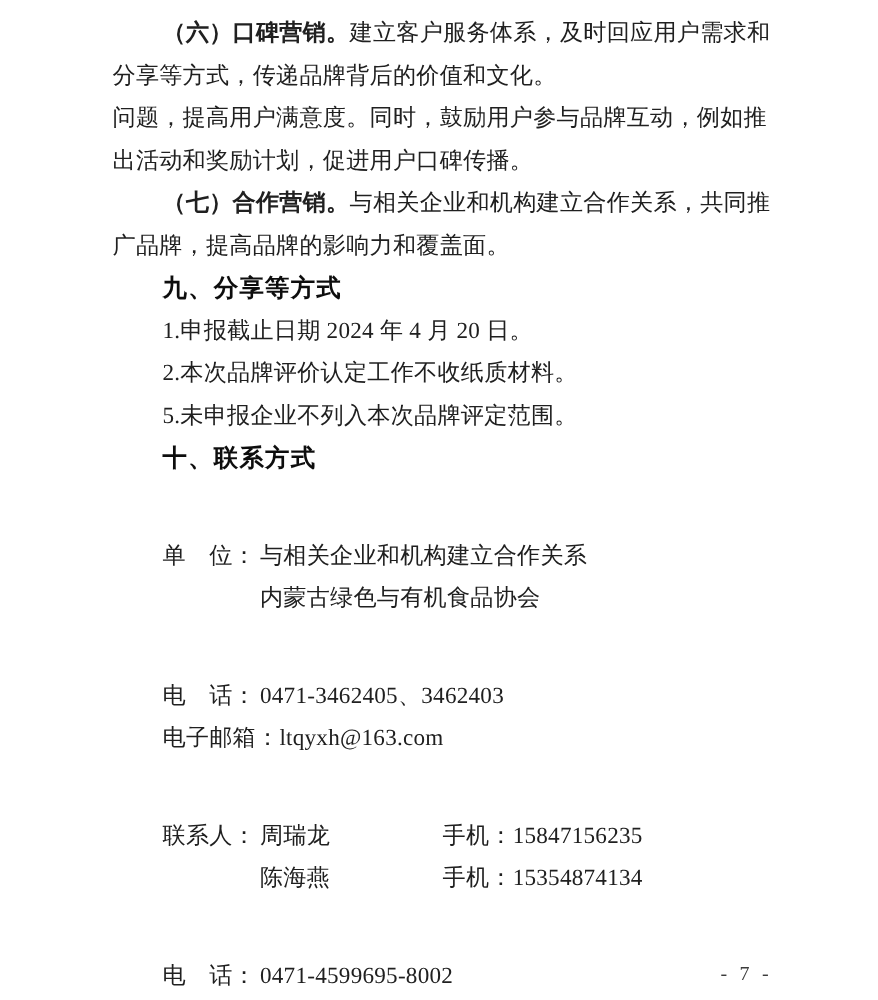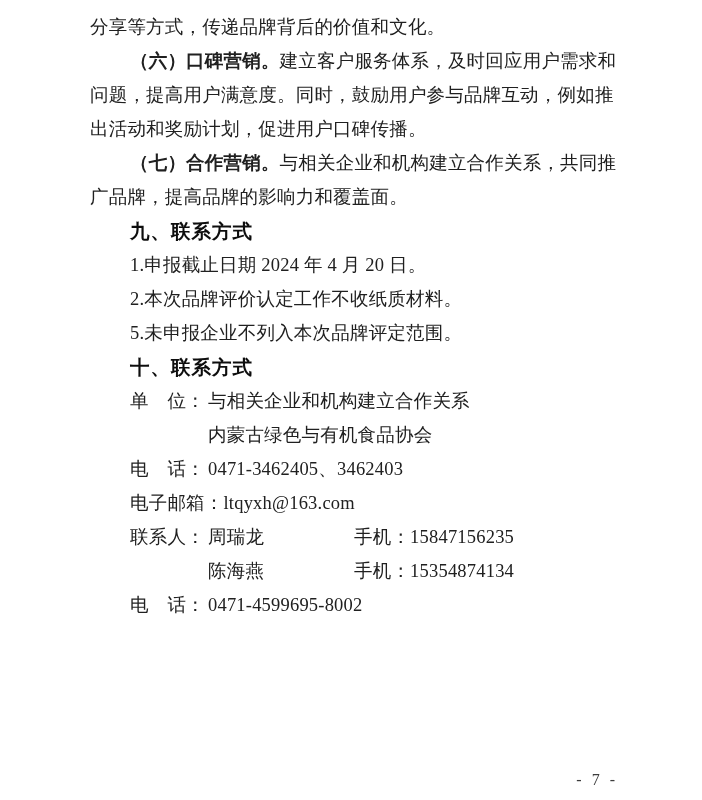--- a/index.html
+++ b/index.html
@@ -26,54 +26,54 @@
   .heading {
     margin: 0;
     padding-left: 40px;
     font-family: "Liberation Sans", "DejaVu Sans", sans-serif;
     font-weight: 700;
     font-size: 19.5px;
     line-height: 34px;
     color: #0d0d0d;
     letter-spacing: 1px;
   }
-  .label4 { display: inline-block; width: 78px; }
+  .label4 { display: inline-block; width: 78px; margin-top: 44px; }
   .cname  { display: inline-block; width: 146px; }
   .cont   { padding-left: 118px; }
   .gap-before { margin-top: 9px; }
   .page-number {
     position: absolute;
     top: 771px;
     right: 84px;
     font-size: 16px;
     letter-spacing: 3px;
     color: #3c3c3c;
     white-space: nowrap;
   }
 </style>
 </head>
 <body>
 
 <div class="page">
   <div class="content">
 
-    <div class="line">分享等方式，传递品牌背后的价值和文化。</div>
-
     <div class="line indent">
       <span class="lead">（六）口碑营销。</span><span>建立客户服务体系，及时回应用户需求和</span>
     </div>
+
+    <div class="line">分享等方式，传递品牌背后的价值和文化。</div>
     <div class="line">问题，提高用户满意度。同时，鼓励用户参与品牌互动，例如推</div>
     <div class="line">出活动和奖励计划，促进用户口碑传播。</div>
 
     <div class="line indent">
       <span class="lead">（七）合作营销。</span><span>与相关企业和机构建立合作关系，共同推</span>
     </div>
     <div class="line">广品牌，提高品牌的影响力和覆盖面。</div>
 
-    <h2 class="heading">九、联系方式</h2>
+    <h2 class="heading">九、分享等方式</h2>
     <div class="line indent">1.申报截止日期 2024 年 4 月 20 日。</div>
     <div class="line indent">2.本次品牌评价认定工作不收纸质材料。</div>
     <div class="line indent">5.未申报企业不列入本次品牌评定范围。</div>
 
     <h2 class="heading">十、联系方式</h2>
 
     <div class="line indent">
       <span class="label4">单　位：</span><span>与相关企业和机构建立合作关系</span>
     </div>
     <div class="line cont">内蒙古绿色与有机食品协会</div>

